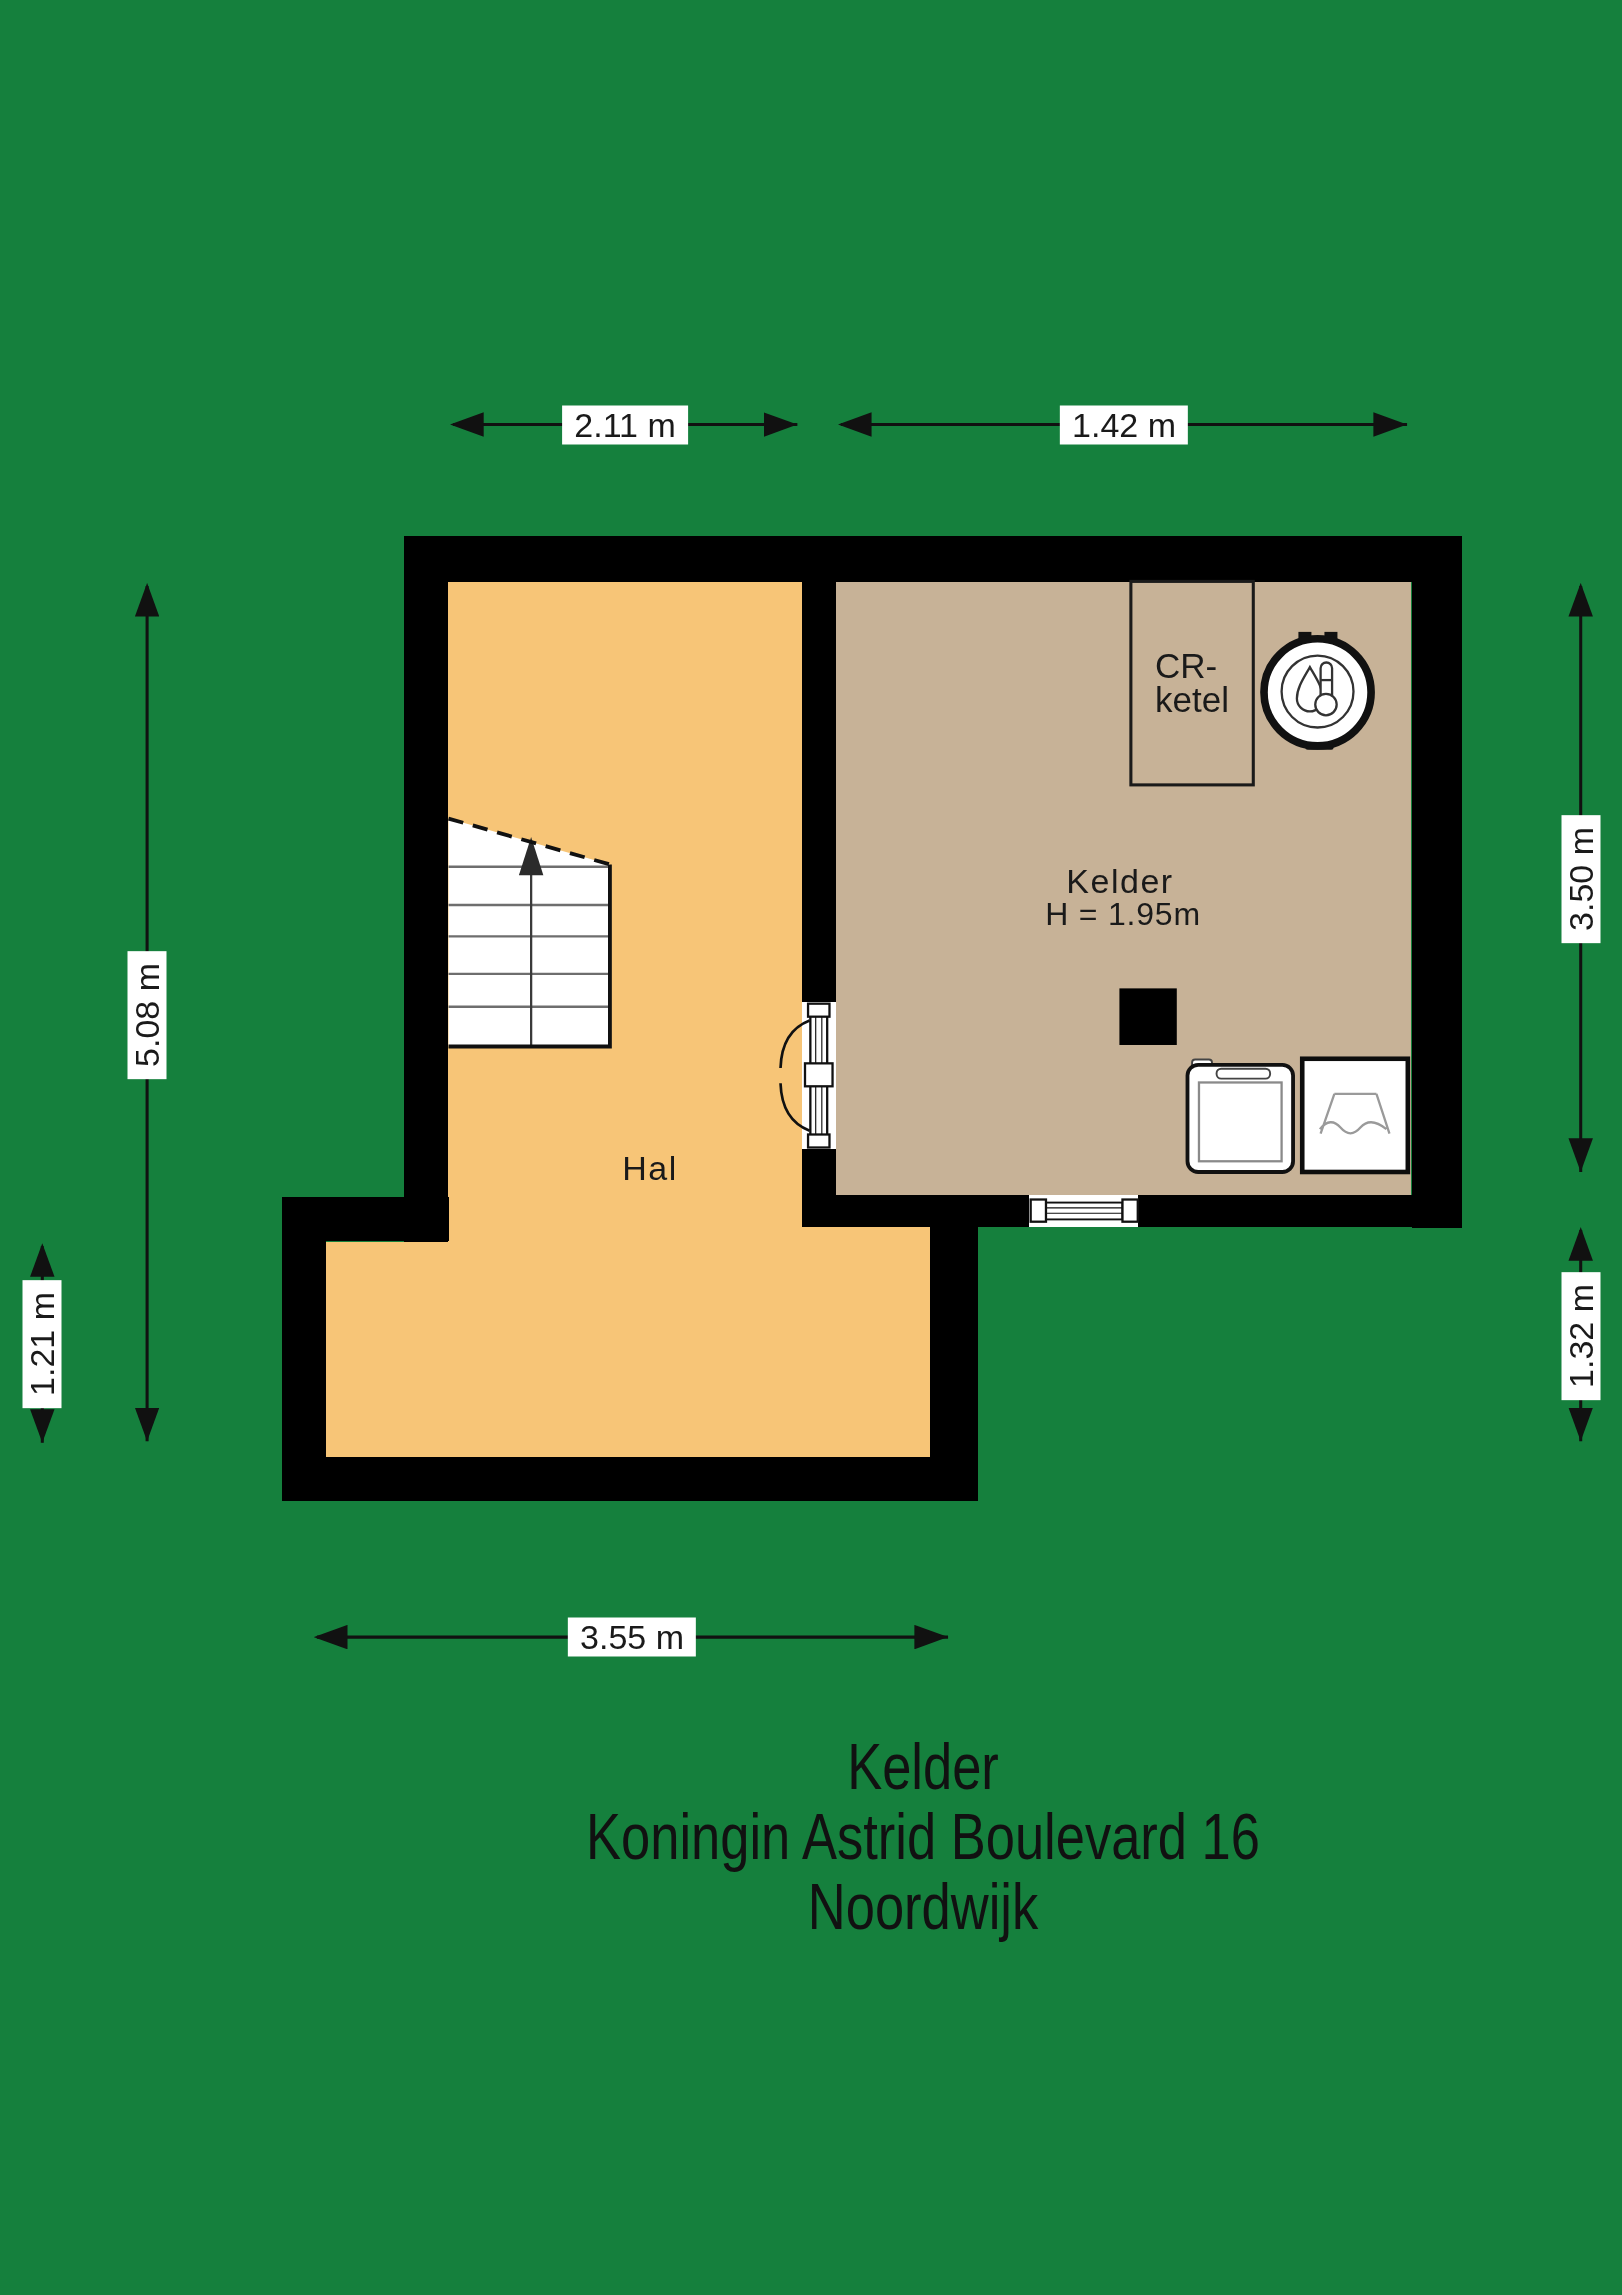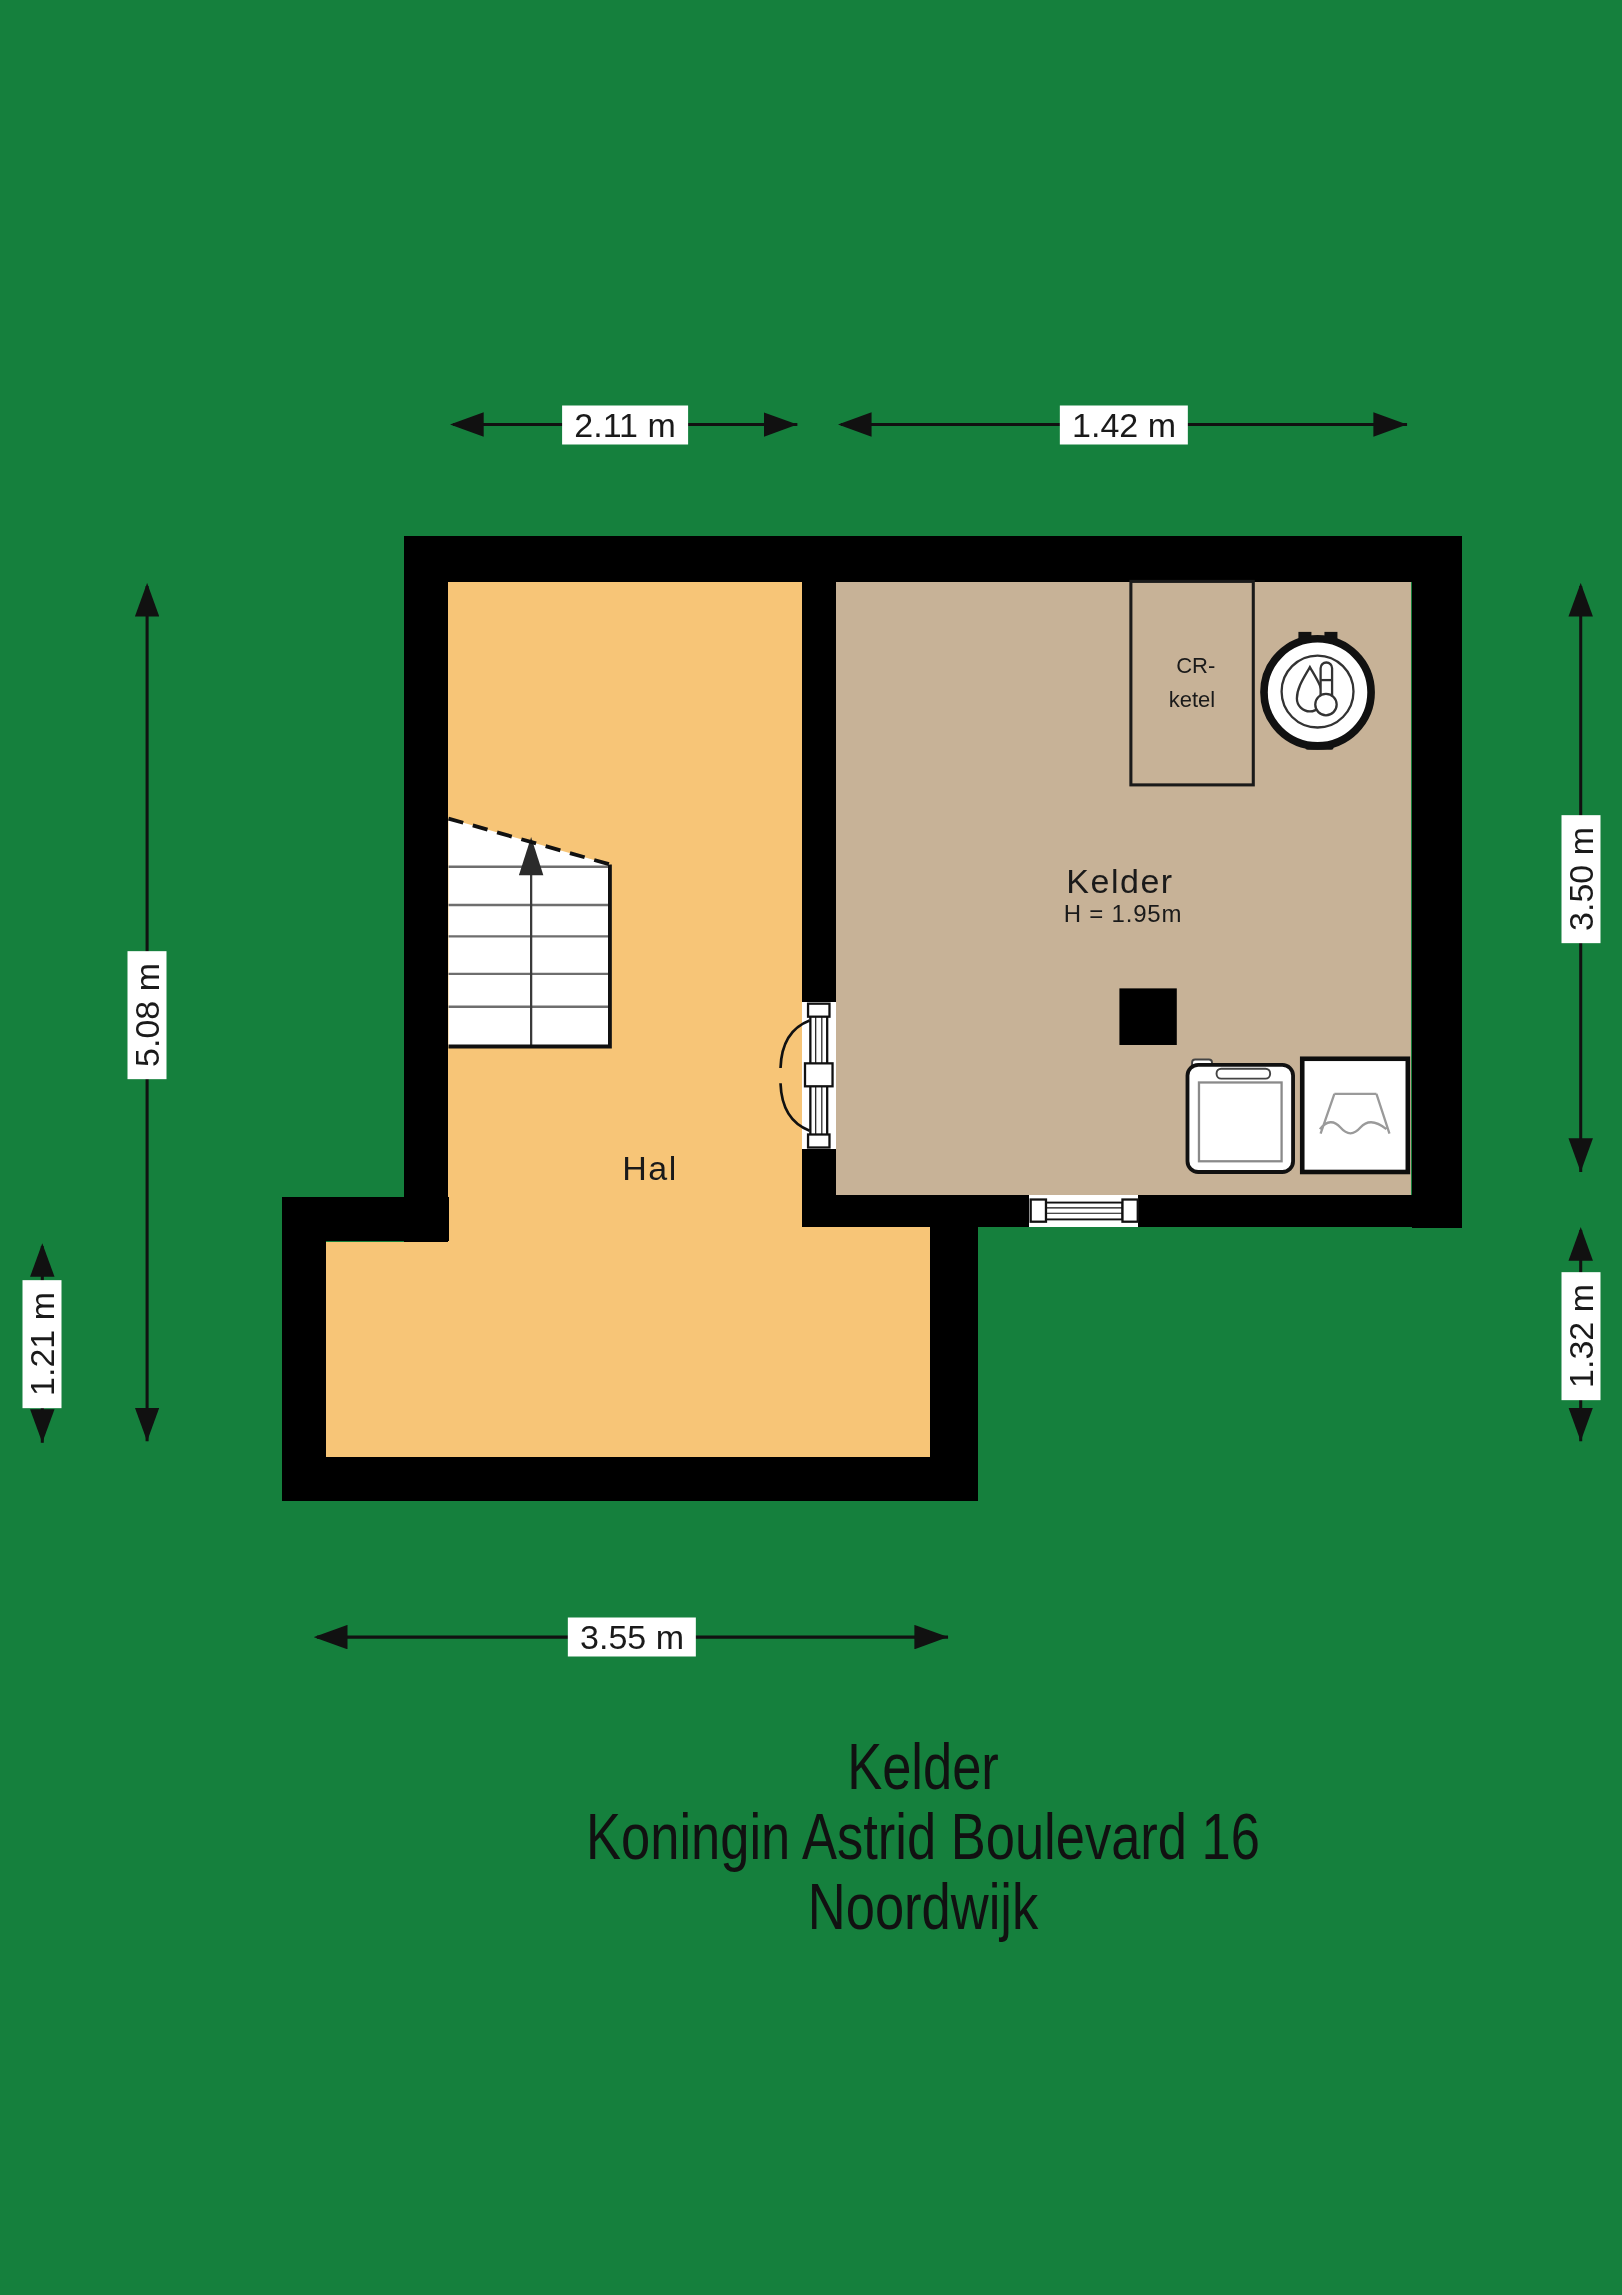--- a/index.html
+++ b/index.html
@@ -27,25 +27,25 @@
     white-space:nowrap;
     transform:translate(-50%,-50%);
   }
   .dim{
     font-size:34px;
     background:#ffffff;
     padding:0 12.2px;
   }
   .dim.rot{transform:translate(-50%,-50%) rotate(-90deg);}
   .room-name{font-size:34px;letter-spacing:1.5px;}
-  .room-h{font-size:24px;letter-spacing:0.8px;}
+  .room-h{font-size:32px;letter-spacing:0.8px;}
   .closet-lbl{
-    font-size:22px;
+    font-size:35px;
     line-height:34px;
-    text-align:right;
+    text-align:left;
     white-space:pre-line;
   }
   .title-block{
     position:absolute;
     left:923px;top:1732px;
     transform:translateX(-50%) scaleX(0.82);
     text-align:center;
     font-size:64px;
     line-height:70px;
     color:#111111;

